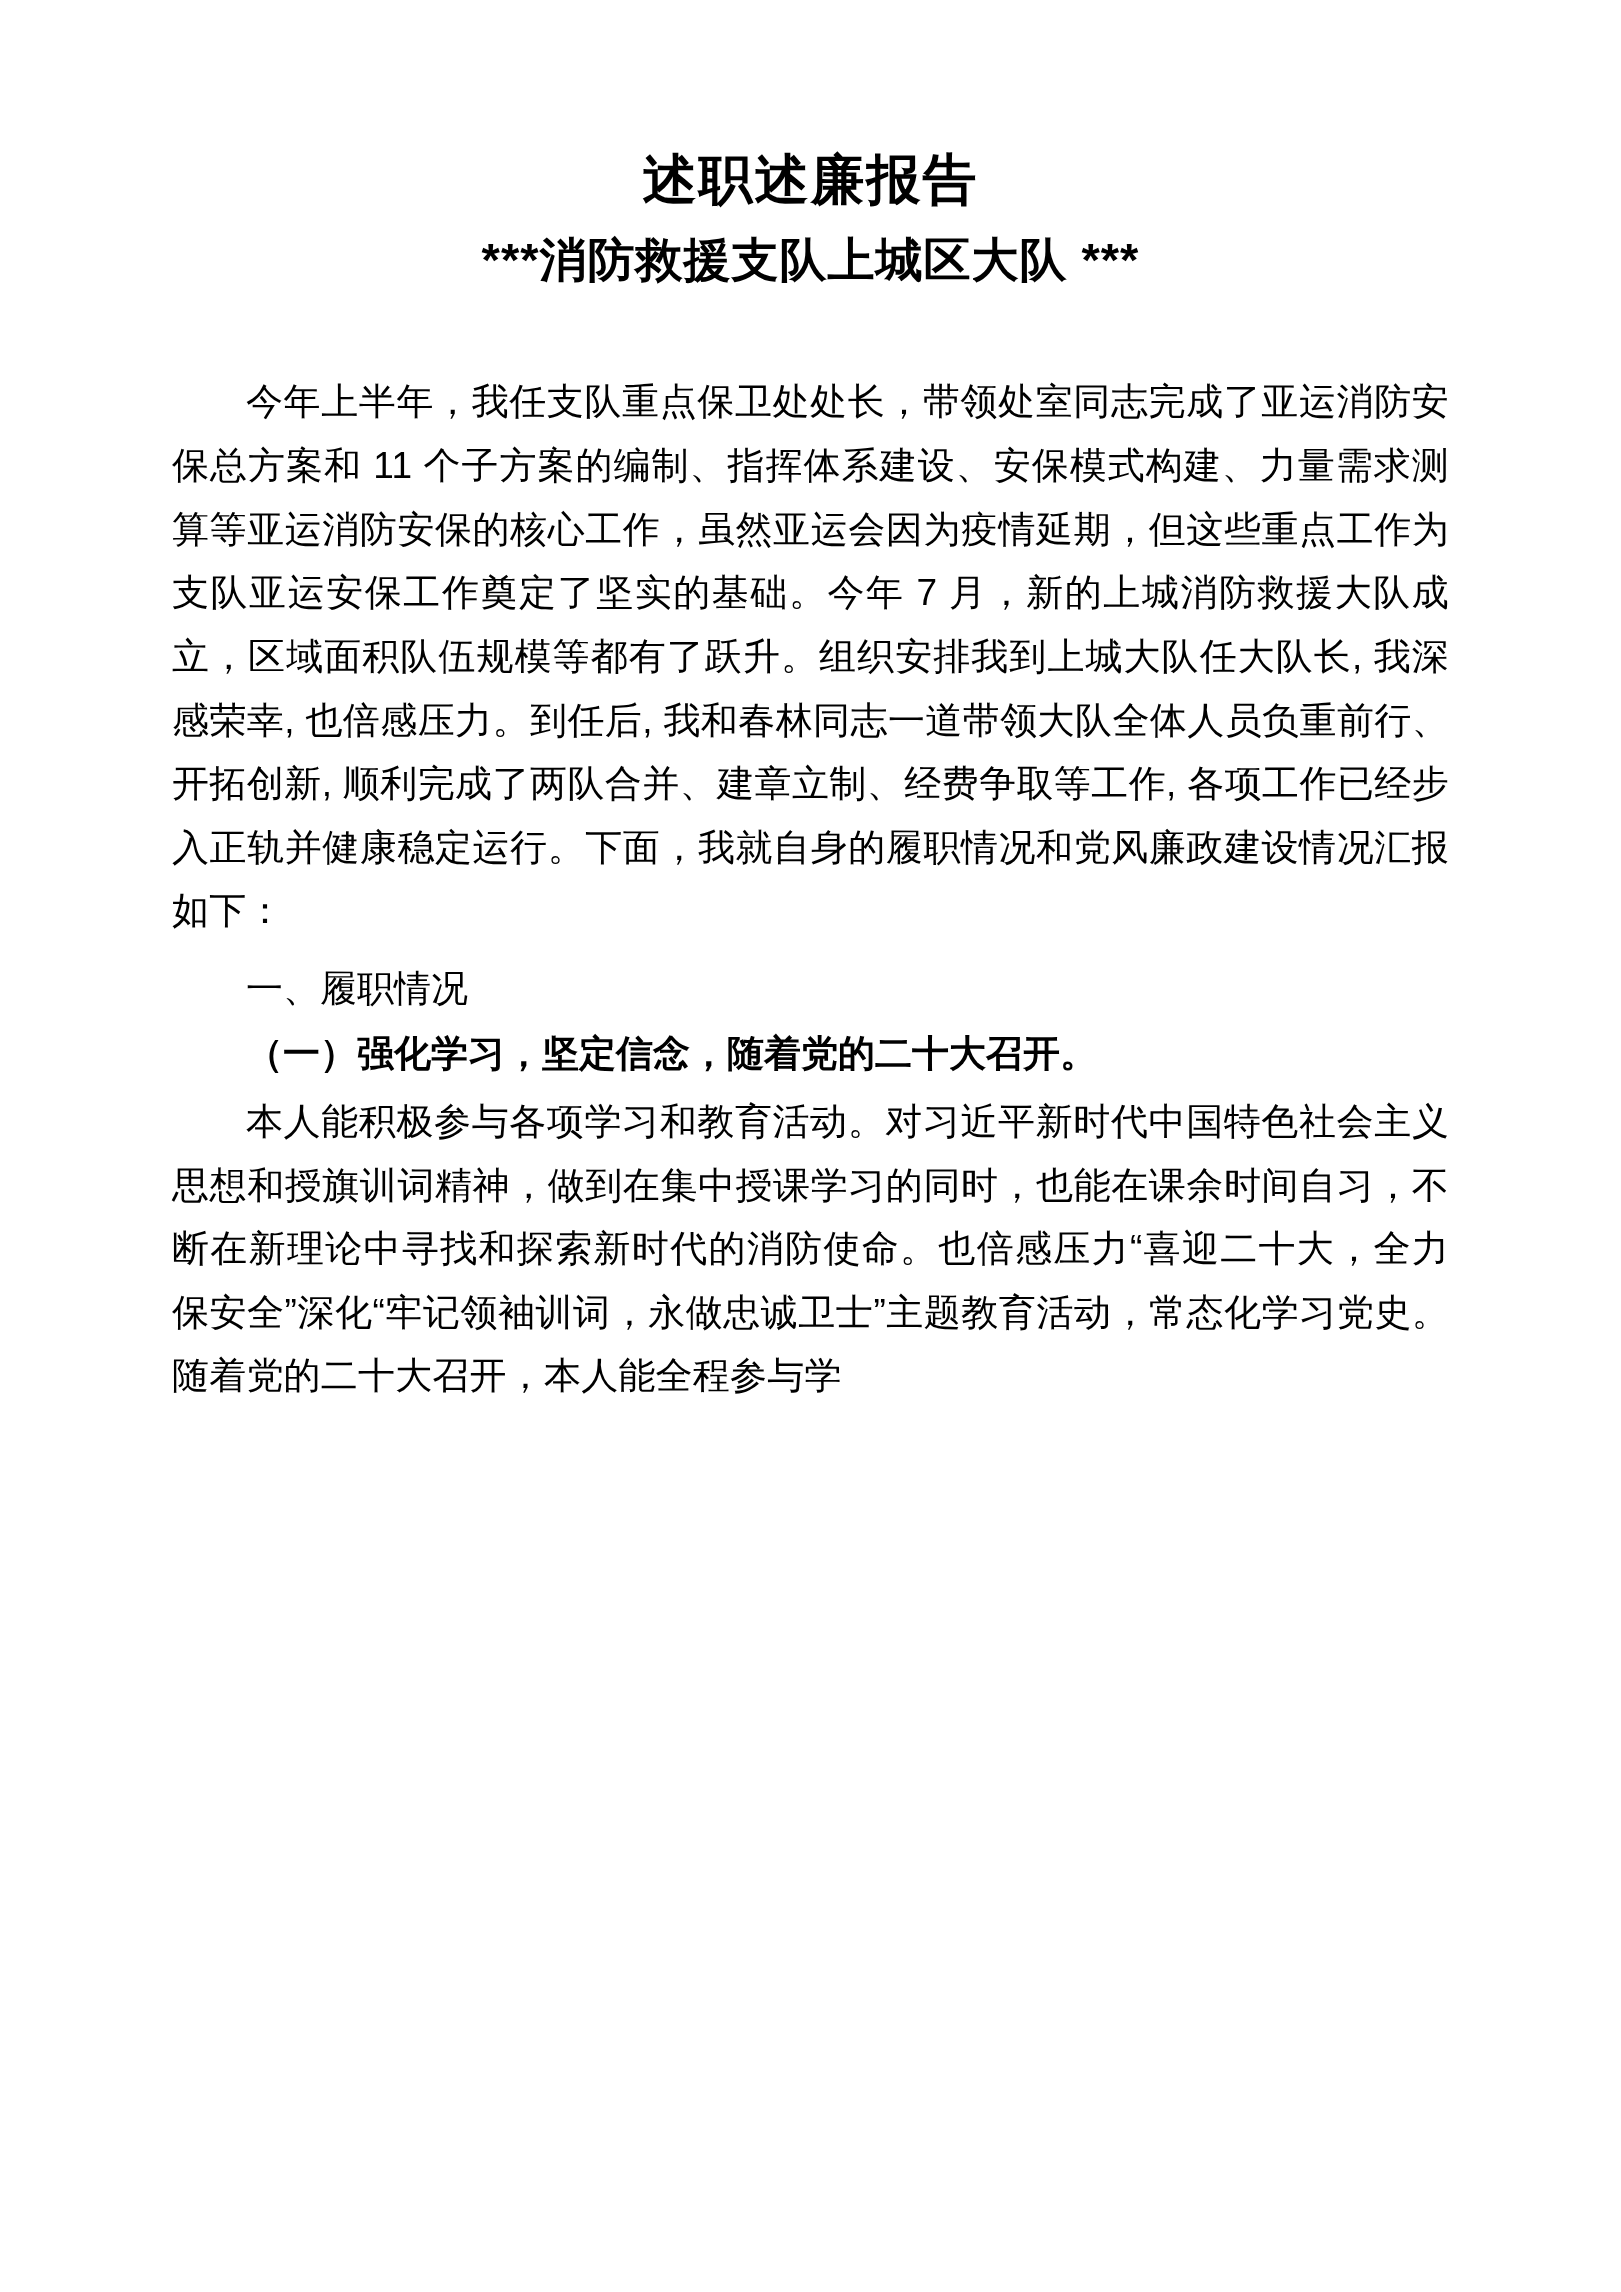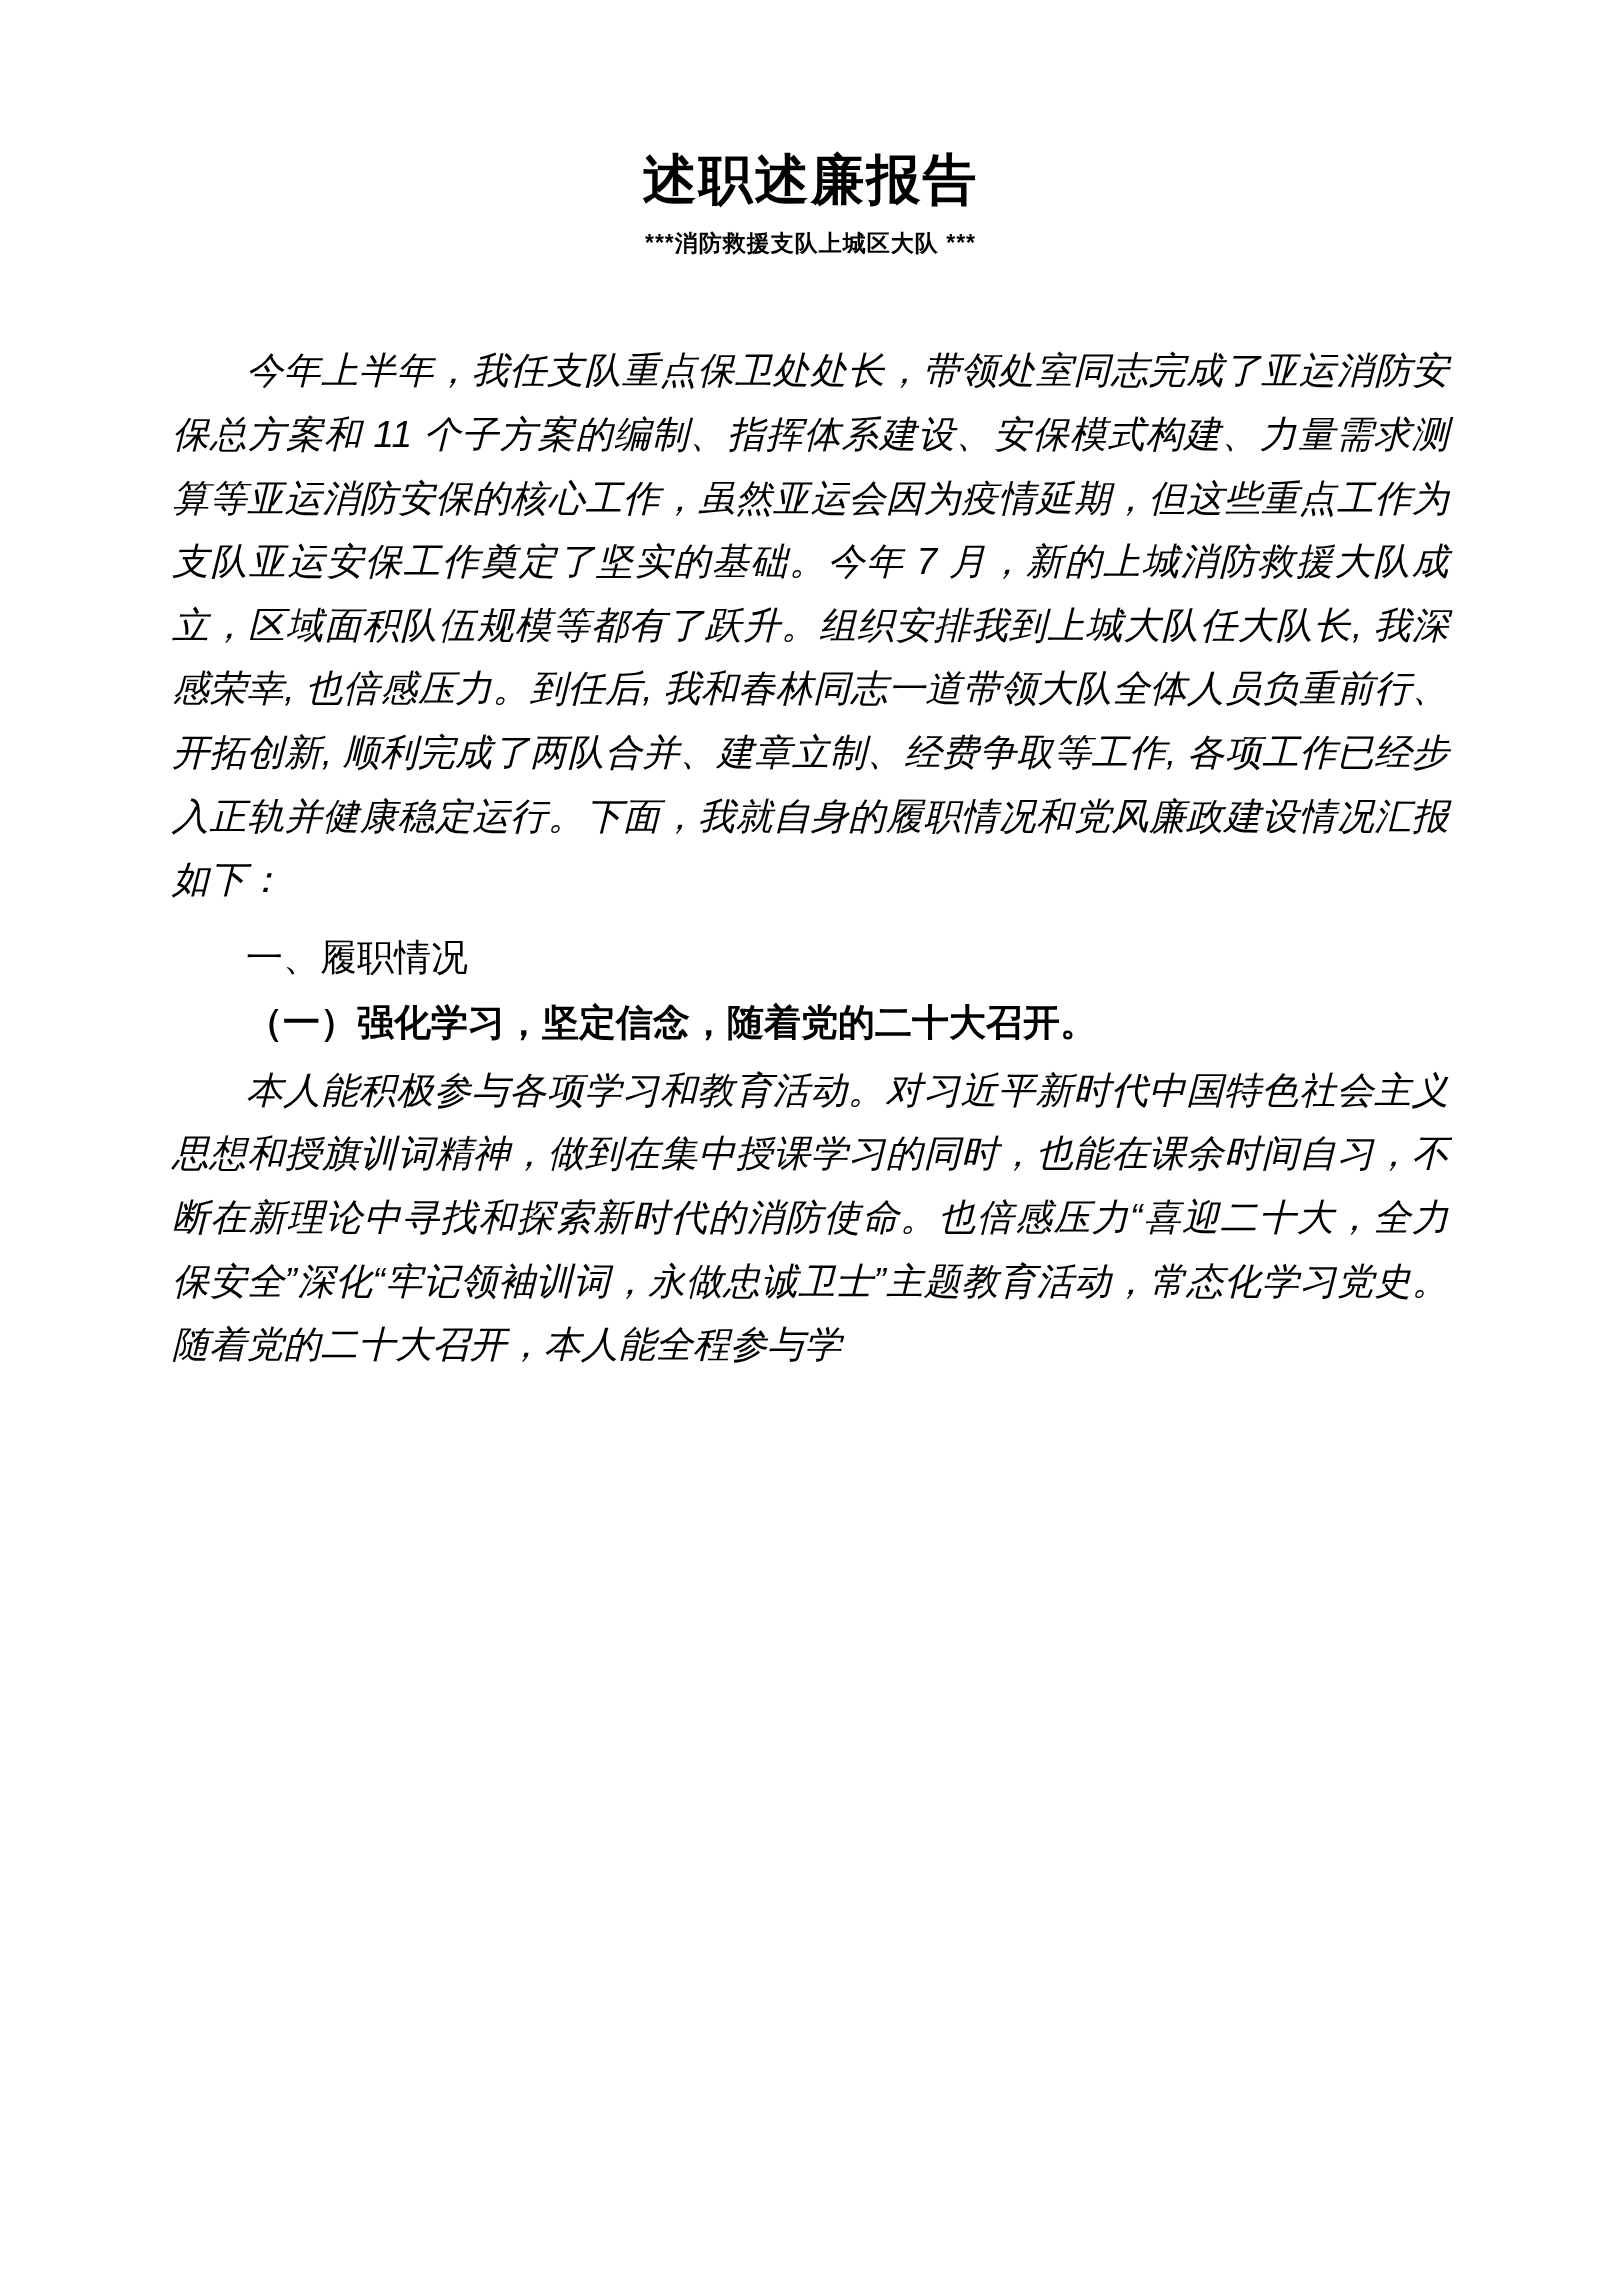--- a/index.html
+++ b/index.html
@@ -25,35 +25,34 @@
   .doc-title {
     text-align: center;
     font-size: 54px;
     font-weight: bold;
     letter-spacing: 2px;
     margin: 0 0 17.6px 0;
     line-height: 1.2;
   }
   .doc-subtitle {
     text-align: center;
-    font-size: 23px;
+    font-size: 47px;
     font-weight: bold;
     letter-spacing: 1px;
     margin: 0 0 80px 0;
     line-height: 1.3;
   }
   .body-para {
     font-size: 37px;
     line-height: 1.72;
     text-align: justify;
     text-justify: inter-ideograph;
     text-indent: 2em;
     margin: 0 0 5.9px 0;
     letter-spacing: 0.2px;
-    font-style: italic;
   }
   .section-heading {
     font-size: 37px;
     line-height: 1.72;
     text-indent: 2em;
     margin: 13.7px 0 2px 0;
     font-family: Liberation Serif, serif;
   }
   .sub-heading {
     font-size: 37px;

